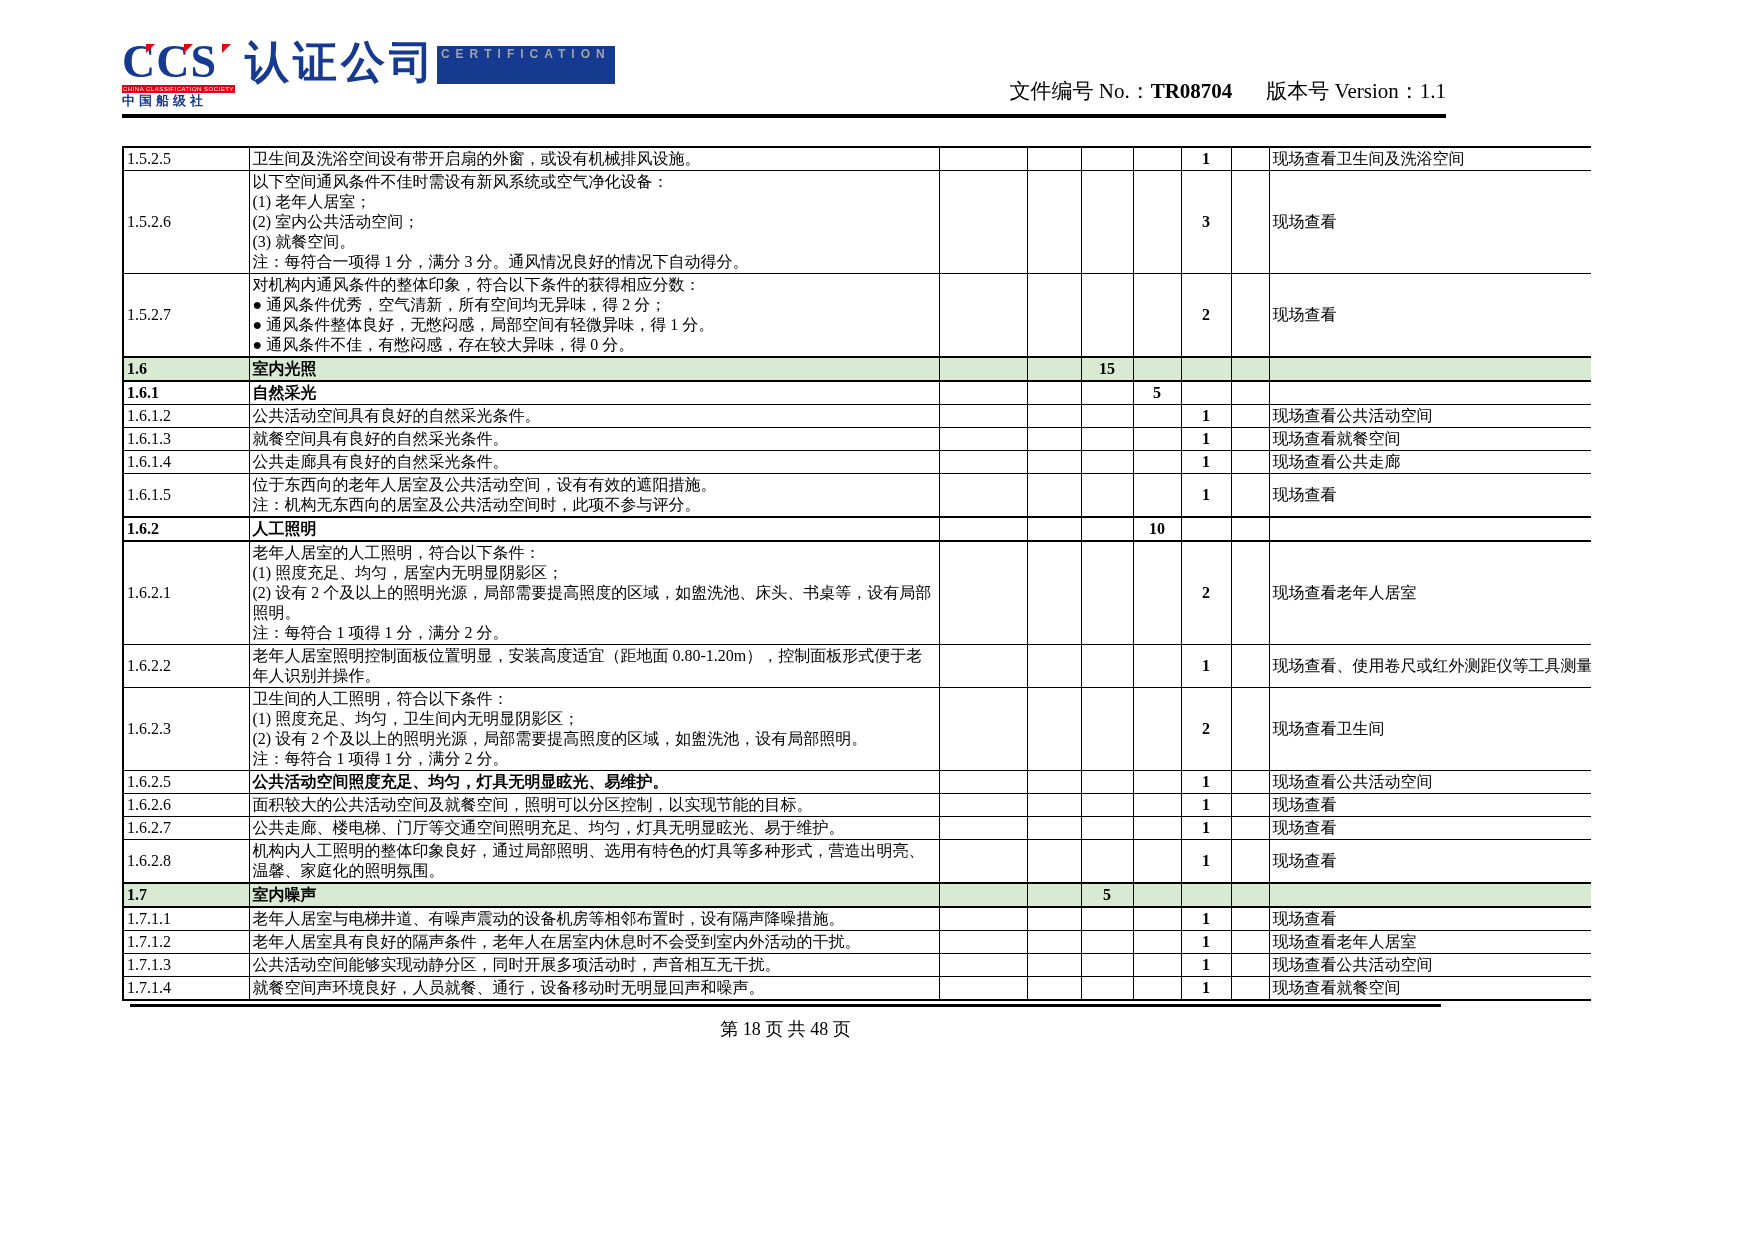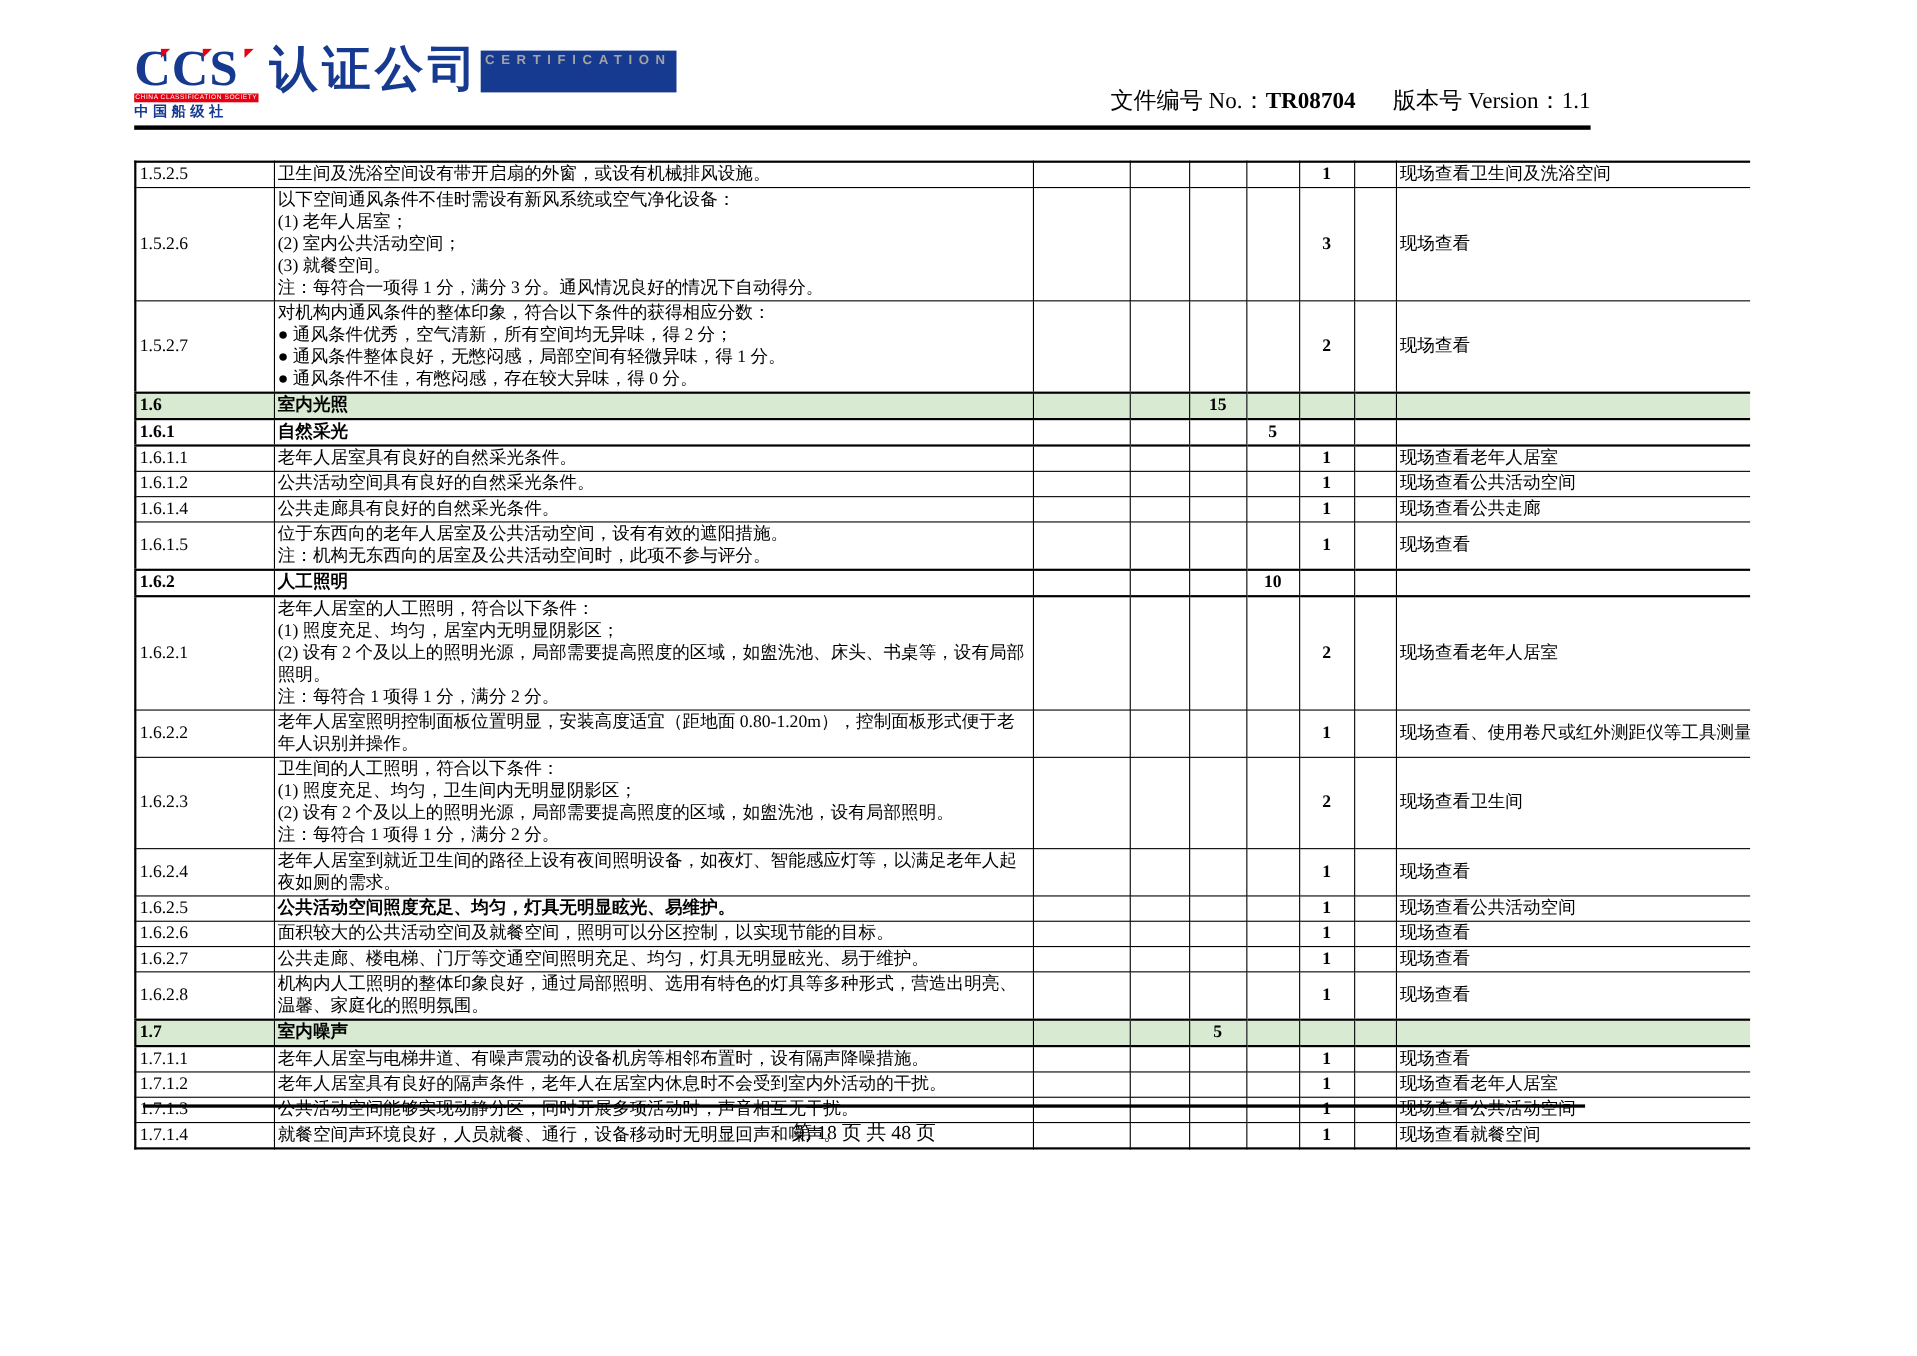--- a/index.html
+++ b/index.html
@@ -179,41 +179,41 @@
             <td class="c-no b">1.6.1</td>
             <td class="c-desc b">自然采光</td>
             <td class="c-e1"></td>
             <td class="c-e2"></td>
             <td class="c-sec"></td>
             <td class="c-sub">5</td>
             <td class="c-item"></td>
             <td class="c-e3"></td>
             <td class="c-method"></td>
           </tr>
-          <tr class="tt">
-            <td class="c-no">1.6.1.1</td>
-            <td class="c-desc">老年人居室具有良好的自然采光条件。</td>
-            <td class="c-e1"></td>
-            <td class="c-e2"></td>
-            <td class="c-sec"></td>
-            <td class="c-sub"></td>
-            <td class="c-item">1</td>
-            <td class="c-e3"></td>
-            <td class="c-method">现场查看老年人居室</td>
-          </tr>
           <tr>
             <td class="c-no">1.6.1.2</td>
             <td class="c-desc">公共活动空间具有良好的自然采光条件。</td>
             <td class="c-e1"></td>
             <td class="c-e2"></td>
             <td class="c-sec"></td>
             <td class="c-sub"></td>
             <td class="c-item">1</td>
             <td class="c-e3"></td>
             <td class="c-method">现场查看公共活动空间</td>
+          </tr>
+          <tr>
+            <td class="c-no">1.6.1.3</td>
+            <td class="c-desc">就餐空间具有良好的自然采光条件。</td>
+            <td class="c-e1"></td>
+            <td class="c-e2"></td>
+            <td class="c-sec"></td>
+            <td class="c-sub"></td>
+            <td class="c-item">1</td>
+            <td class="c-e3"></td>
+            <td class="c-method">现场查看就餐空间</td>
           </tr>
           <tr>
             <td class="c-no">1.6.1.4</td>
             <td class="c-desc">公共走廊具有良好的自然采光条件。</td>
             <td class="c-e1"></td>
             <td class="c-e2"></td>
             <td class="c-sec"></td>
             <td class="c-sub"></td>
             <td class="c-item">1</td>
             <td class="c-e3"></td>
@@ -275,31 +275,20 @@
 注：每符合 1 项得 1 分，满分 2 分。</td>
             <td class="c-e1"></td>
             <td class="c-e2"></td>
             <td class="c-sec"></td>
             <td class="c-sub"></td>
             <td class="c-item">2</td>
             <td class="c-e3"></td>
             <td class="c-method">现场查看卫生间</td>
           </tr>
           <tr>
-            <td class="c-no">1.6.2.4</td>
-            <td class="c-desc">老年人居室到就近卫生间的路径上设有夜间照明设备，如夜灯、智能感应灯等，以满足老年人起夜如厕的需求。</td>
-            <td class="c-e1"></td>
-            <td class="c-e2"></td>
-            <td class="c-sec"></td>
-            <td class="c-sub"></td>
-            <td class="c-item">1</td>
-            <td class="c-e3"></td>
-            <td class="c-method">现场查看</td>
-          </tr>
-          <tr>
             <td class="c-no">1.6.2.5</td>
             <td class="c-desc b">公共活动空间照度充足、均匀，灯具无明显眩光、易维护。</td>
             <td class="c-e1"></td>
             <td class="c-e2"></td>
             <td class="c-sec"></td>
             <td class="c-sub"></td>
             <td class="c-item">1</td>
             <td class="c-e3"></td>
             <td class="c-method">现场查看公共活动空间</td>
           </tr>

